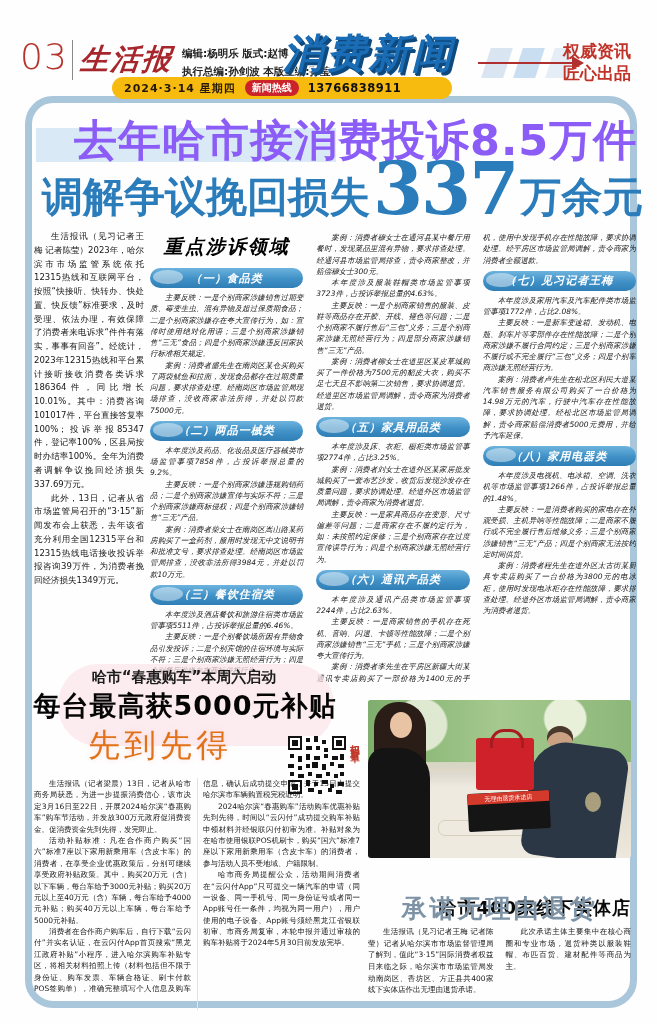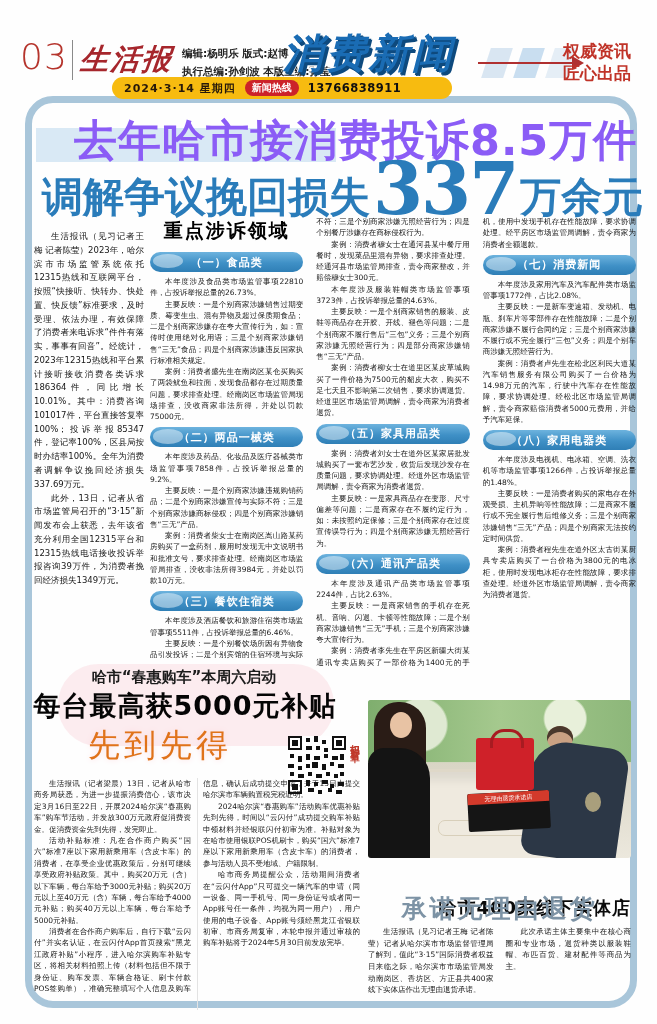--- a/index.html
+++ b/index.html
@@ -33,22 +33,22 @@
   .hl-underlay{position:absolute;left:36px;top:128px;width:300px;height:34px;background:#d9e9f5;}
   .hl1{position:absolute;left:42px;top:112px;width:575px;font-size:43px;font-weight:900;color:#8b5cf6;
        letter-spacing:1px;white-space:nowrap;margin-left:32px;}
   .hl2{position:absolute;left:42px;top:156px;width:585px;display:flex;align-items:flex-end;color:#2a7cba;
        font-weight:900;white-space:nowrap;}
   .hl2 .txt{font-size:41px;line-height:1.2;}
   .hl2 .big{font-size:72px;line-height:.92;font-family:"DejaVu Serif",serif;letter-spacing:-2px;margin:0 3px;}
   
   .intro-col{position:absolute;left:34px;top:230px;width:110px;height:450px;overflow:hidden;}
   .intro-col p{margin:0;font-size:8.5px;line-height:1.62;text-align:justify;text-indent:2em;}
-  .focus{position:absolute;left:150px;top:216px;width:486px;height:454px;column-count:3;column-gap:13px;
-         column-fill:auto;overflow:hidden;}
+  .focus{position:absolute;left:150px;top:232px;width:486px;height:454px;column-count:3;column-gap:13px;
+         column-fill:auto;overflow:hidden;font-style:italic;}
   .focus-title{font-size:19px;font-weight:900;color:#000;text-align:center;letter-spacing:2px;margin:2px 0 8px;}
   .cat-banner{position:relative;display:block;margin:5px 0 4px;background:linear-gradient(180deg,#6db3de,#3f90c6 55%,#2f7fb6);
          color:#fff;font-size:11px;font-weight:bold;text-align:center;padding:2.5px 0;border-radius:10px;
          letter-spacing:1px;break-inside:avoid;}
   .cat-banner::before{content:"";position:absolute;left:3px;top:2px;width:30px;height:72%;
          background:rgba(255,255,255,.45);border-radius:50%;}
   .focus p{margin:0;font-size:7.5px;line-height:1.5;text-align:justify;text-indent:2em;color:#161616;}
   
   .pink-underlay{position:absolute;left:58px;top:664px;width:276px;height:82px;background:#fbe4e8;border-radius:40px;opacity:.7;}
   .kicker{position:absolute;left:34px;top:668px;width:300px;text-align:center;font-size:15px;font-weight:bold;color:#1c1c1c;}
@@ -136,48 +136,48 @@
 
   <div class="intro-col">
     <p>生活报讯（见习记者王梅 记者陈莹）2023年，哈尔滨市市场监管系统依托12315热线和互联网平台，按照“快接听、快转办、快处置、快反馈”标准要求，及时受理、依法办理，有效保障了消费者来电诉求“件件有落实，事事有回音”。经统计，2023年12315热线和平台累计接听接收消费各类诉求186364件，同比增长10.01%。其中：消费咨询101017件，平台直接答复率100%；投诉举报85347件，登记率100%，区县局按时办结率100%。全年为消费者调解争议挽回经济损失337.69万元。</p>
     <p>此外，13日，记者从省市场监管局召开的“3·15”新闻发布会上获悉，去年该省充分利用全国12315平台和12315热线电话接收投诉举报咨询39万件，为消费者挽回经济损失1349万元。</p>
   </div>
 
   <div class="focus">
     <div class="focus-title">重点涉诉领域</div>
 
     <span class="cat-banner">（一）食品类</span>
-    <p>本年度涉及食品类市场监管事项22810件，占投诉举报总量的26.73%。</p>
     <p>主要反映：一是个别商家涉嫌销售过期变质、霉变生虫、混有异物及超过保质期食品；二是个别商家涉嫌存在夸大宣传行为，如：宣传时使用绝对化用语；三是个别商家涉嫌销售“三无”食品；四是个别商家涉嫌违反国家执行标准相关规定。</p>
     <p>案例：消费者盛先生在南岗区某仓买购买了两袋鱿鱼和拉面，发现食品都存在过期质量问题，要求排查处理。经南岗区市场监管局现场排查，没收商家非法所得，并处以罚款75000元。</p>
 
     <span class="cat-banner">（二）两品一械类</span>
     <p>本年度涉及药品、化妆品及医疗器械类市场监管事项7858件，占投诉举报总量的9.2%。</p>
     <p>主要反映：一是个别商家涉嫌违规购销药品；二是个别商家涉嫌宣传与实际不符；三是个别商家涉嫌商标侵权；四是个别商家涉嫌销售“三无”产品。</p>
     <p>案例：消费者柴女士在南岗区嵩山路某药房购买了一盒药剂，服用时发现无中文说明书和批准文号，要求排查处理。经南岗区市场监管局排查，没收非法所得3984元，并处以罚款10万元。</p>
 
     <span class="cat-banner">（三）餐饮住宿类</span>
     <p>本年度涉及酒店餐饮和旅游住宿类市场监管事项5511件，占投诉举报总量的6.46%。</p>
     <p>主要反映：一是个别餐饮场所因有异物食品引发投诉；二是个别宾馆的住宿环境与实际不符；三是个别商家涉嫌无照经营行为；四是个别餐厅涉嫌存在商标侵权行为。</p>
     <p>案例：消费者穆女士在通河县某中餐厅用餐时，发现菜品里混有异物，要求排查处理。经通河县市场监管局排查，责令商家整改，并赔偿穆女士300元。</p>
 
     <p>本年度涉及服装鞋帽类市场监管事项3723件，占投诉举报总量的4.63%。</p>
     <p>主要反映：一是个别商家销售的服装、皮鞋等商品存在开胶、开线、褪色等问题；二是个别商家不履行售后“三包”义务；三是个别商家涉嫌无照经营行为；四是部分商家涉嫌销售“三无”产品。</p>
     <p>案例：消费者柳女士在道里区某皮草城购买了一件价格为7500元的貂皮大衣，购买不足七天且不影响第二次销售，要求协调退货。经道里区市场监管局调解，责令商家为消费者退货。</p>
 
     <span class="cat-banner">（五）家具用品类</span>
+    <p>本年度涉及床、衣柜、橱柜类市场监管事项2774件，占比3.25%。</p>
     <p>案例：消费者刘女士在道外区某家居批发城购买了一套布艺沙发，收货后发现沙发存在质量问题，要求协调处理。经道外区市场监管局调解，责令商家为消费者退货。</p>
     <p>主要反映：一是家具商品存在变形、尺寸偏差等问题；二是商家存在不履约定行为，如：未按照约定保修；三是个别商家存在过度宣传误导行为；四是个别商家涉嫌无照经营行为。</p>
 
     <span class="cat-banner">（六）通讯产品类</span>
     <p>本年度涉及通讯产品类市场监管事项2244件，占比2.63%。</p>
     <p>主要反映：一是商家销售的手机存在死机、音响、闪退、卡顿等性能故障；二是个别商家涉嫌销售“三无”手机；三是个别商家涉嫌夸大宣传行为。</p>
     <p>案例：消费者李先生在平房区新疆大街某通讯专卖店购买了一部价格为1400元的手机，使用中发现手机存在性能故障，要求协调处理。经平房区市场监管局调解，责令商家为消费者全额退款。</p>
 
-    <span class="cat-banner">（七）消费新闻</span>
+    <span class="cat-banner">（七）见习记者王梅</span>
     <p>本年度涉及家用汽车及汽车配件类市场监管事项1772件，占比2.08%。</p>
     <p>主要反映：一是新车变速箱、发动机、电瓶、刹车片等零部件存在性能故障；二是个别商家涉嫌不履行合同约定；三是个别商家涉嫌不履行或不完全履行“三包”义务；四是个别车商涉嫌无照经营行为。</p>
     <p>案例：消费者卢先生在松北区利民大道某汽车销售服务有限公司购买了一台价格为14.98万元的汽车，行驶中汽车存在性能故障，要求协调处理。经松北区市场监管局调解，责令商家赔偿消费者5000元费用，并给予汽车延保。</p>
 
     <span class="cat-banner">（八）家用电器类</span>
     <p>本年度涉及电视机、电冰箱、空调、洗衣机等市场监管事项1266件，占投诉举报总量的1.48%。</p>
     <p>主要反映：一是消费者购买的家电存在外观受损、主机异响等性能故障；二是商家不履行或不完全履行售后维修义务；三是个别商家涉嫌销售“三无”产品；四是个别商家无法按约定时间供货。</p>
     <p>案例：消费者程先生在道外区太古街某厨具专卖店购买了一台价格为3800元的电冰柜，使用时发现电冰柜存在性能故障，要求排查处理。经道外区市场监管局调解，责令商家为消费者退货。</p>
   </div>
 

